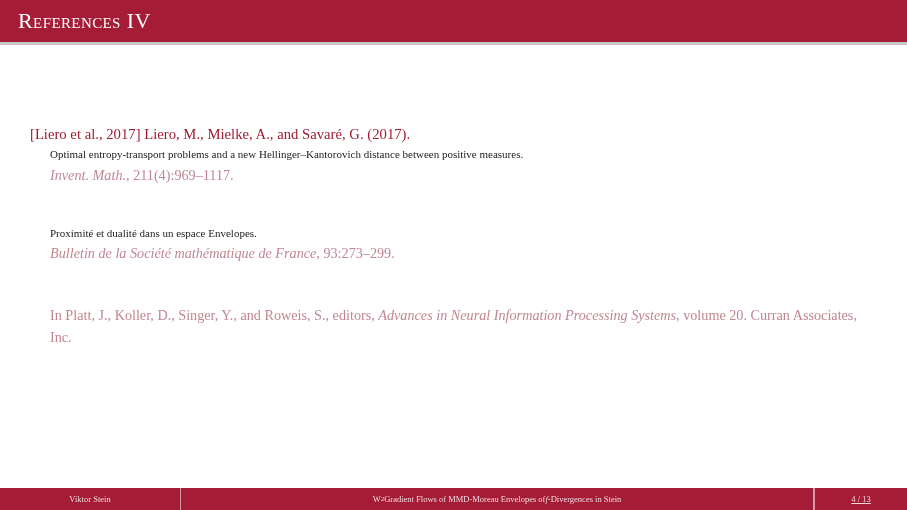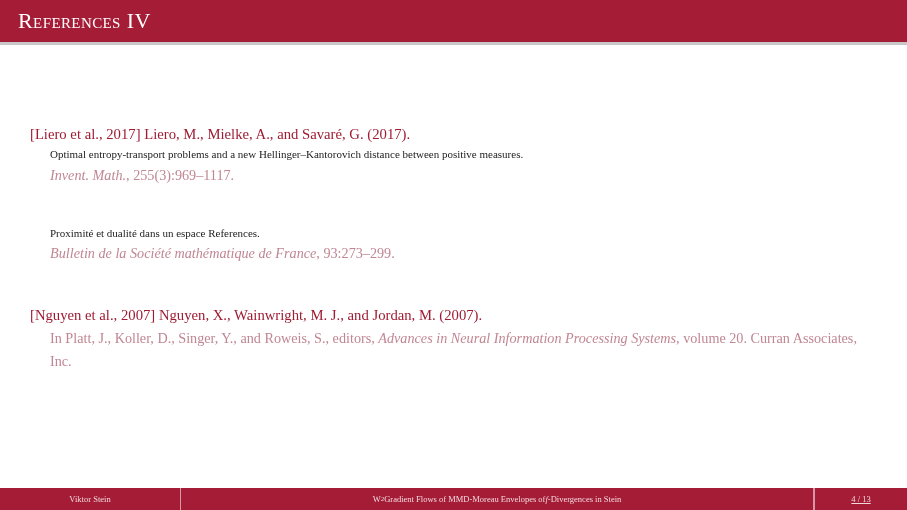--- a/index.html
+++ b/index.html
@@ -136,36 +136,32 @@
 
 <div class="content">
 
   <div class="bib-entry">
     <div class="bib-head">
       <span class="bib-key">[Liero et al., 2017]</span>
       <span class="bib-authors">Liero, M., Mielke, A., and Savaré, G. (2017).</span>
     </div>
     <div class="bib-title">Optimal entropy-transport problems and a new Hellinger–Kantorovich distance between positive measures.</div>
     <div class="bib-source">
-      <span class="ital">Invent. Math.</span><span class="plain">, 255(3):969–1117.</span>
+      <span class="ital">Invent. Math.</span><span class="plain">, 211(4):969–1117.</span>
     </div>
   </div>
 
   <div class="bib-entry">
-    <div class="bib-title">Proximité et dualité dans un espace References.</div>
+    <div class="bib-title">Proximité et dualité dans un espace Envelopes.</div>
     <div class="bib-source">
       <span class="ital">Bulletin de la Société mathématique de France</span><span class="plain">, 93:273–299.</span>
     </div>
   </div>
 
   <div class="bib-entry">
-    <div class="bib-head">
-      <span class="bib-key">[Nguyen et al., 2007]</span>
-      <span class="bib-authors">Nguyen, X., Wainwright, M. J., and Jordan, M. (2007).</span>
-    </div>
     <div class="bib-source">
       <span class="plain">In Platt, J., Koller, D., Singer, Y., and Roweis, S., editors, </span><span class="ital">Advances in Neural Information Processing Systems</span><span class="plain">, volume 20. Curran Associates, Inc.</span>
     </div>
   </div>
 
 </div>
 
 <div class="footer">
   <div class="cell c-author">Viktor Stein</div>
   <div class="sep"></div>

